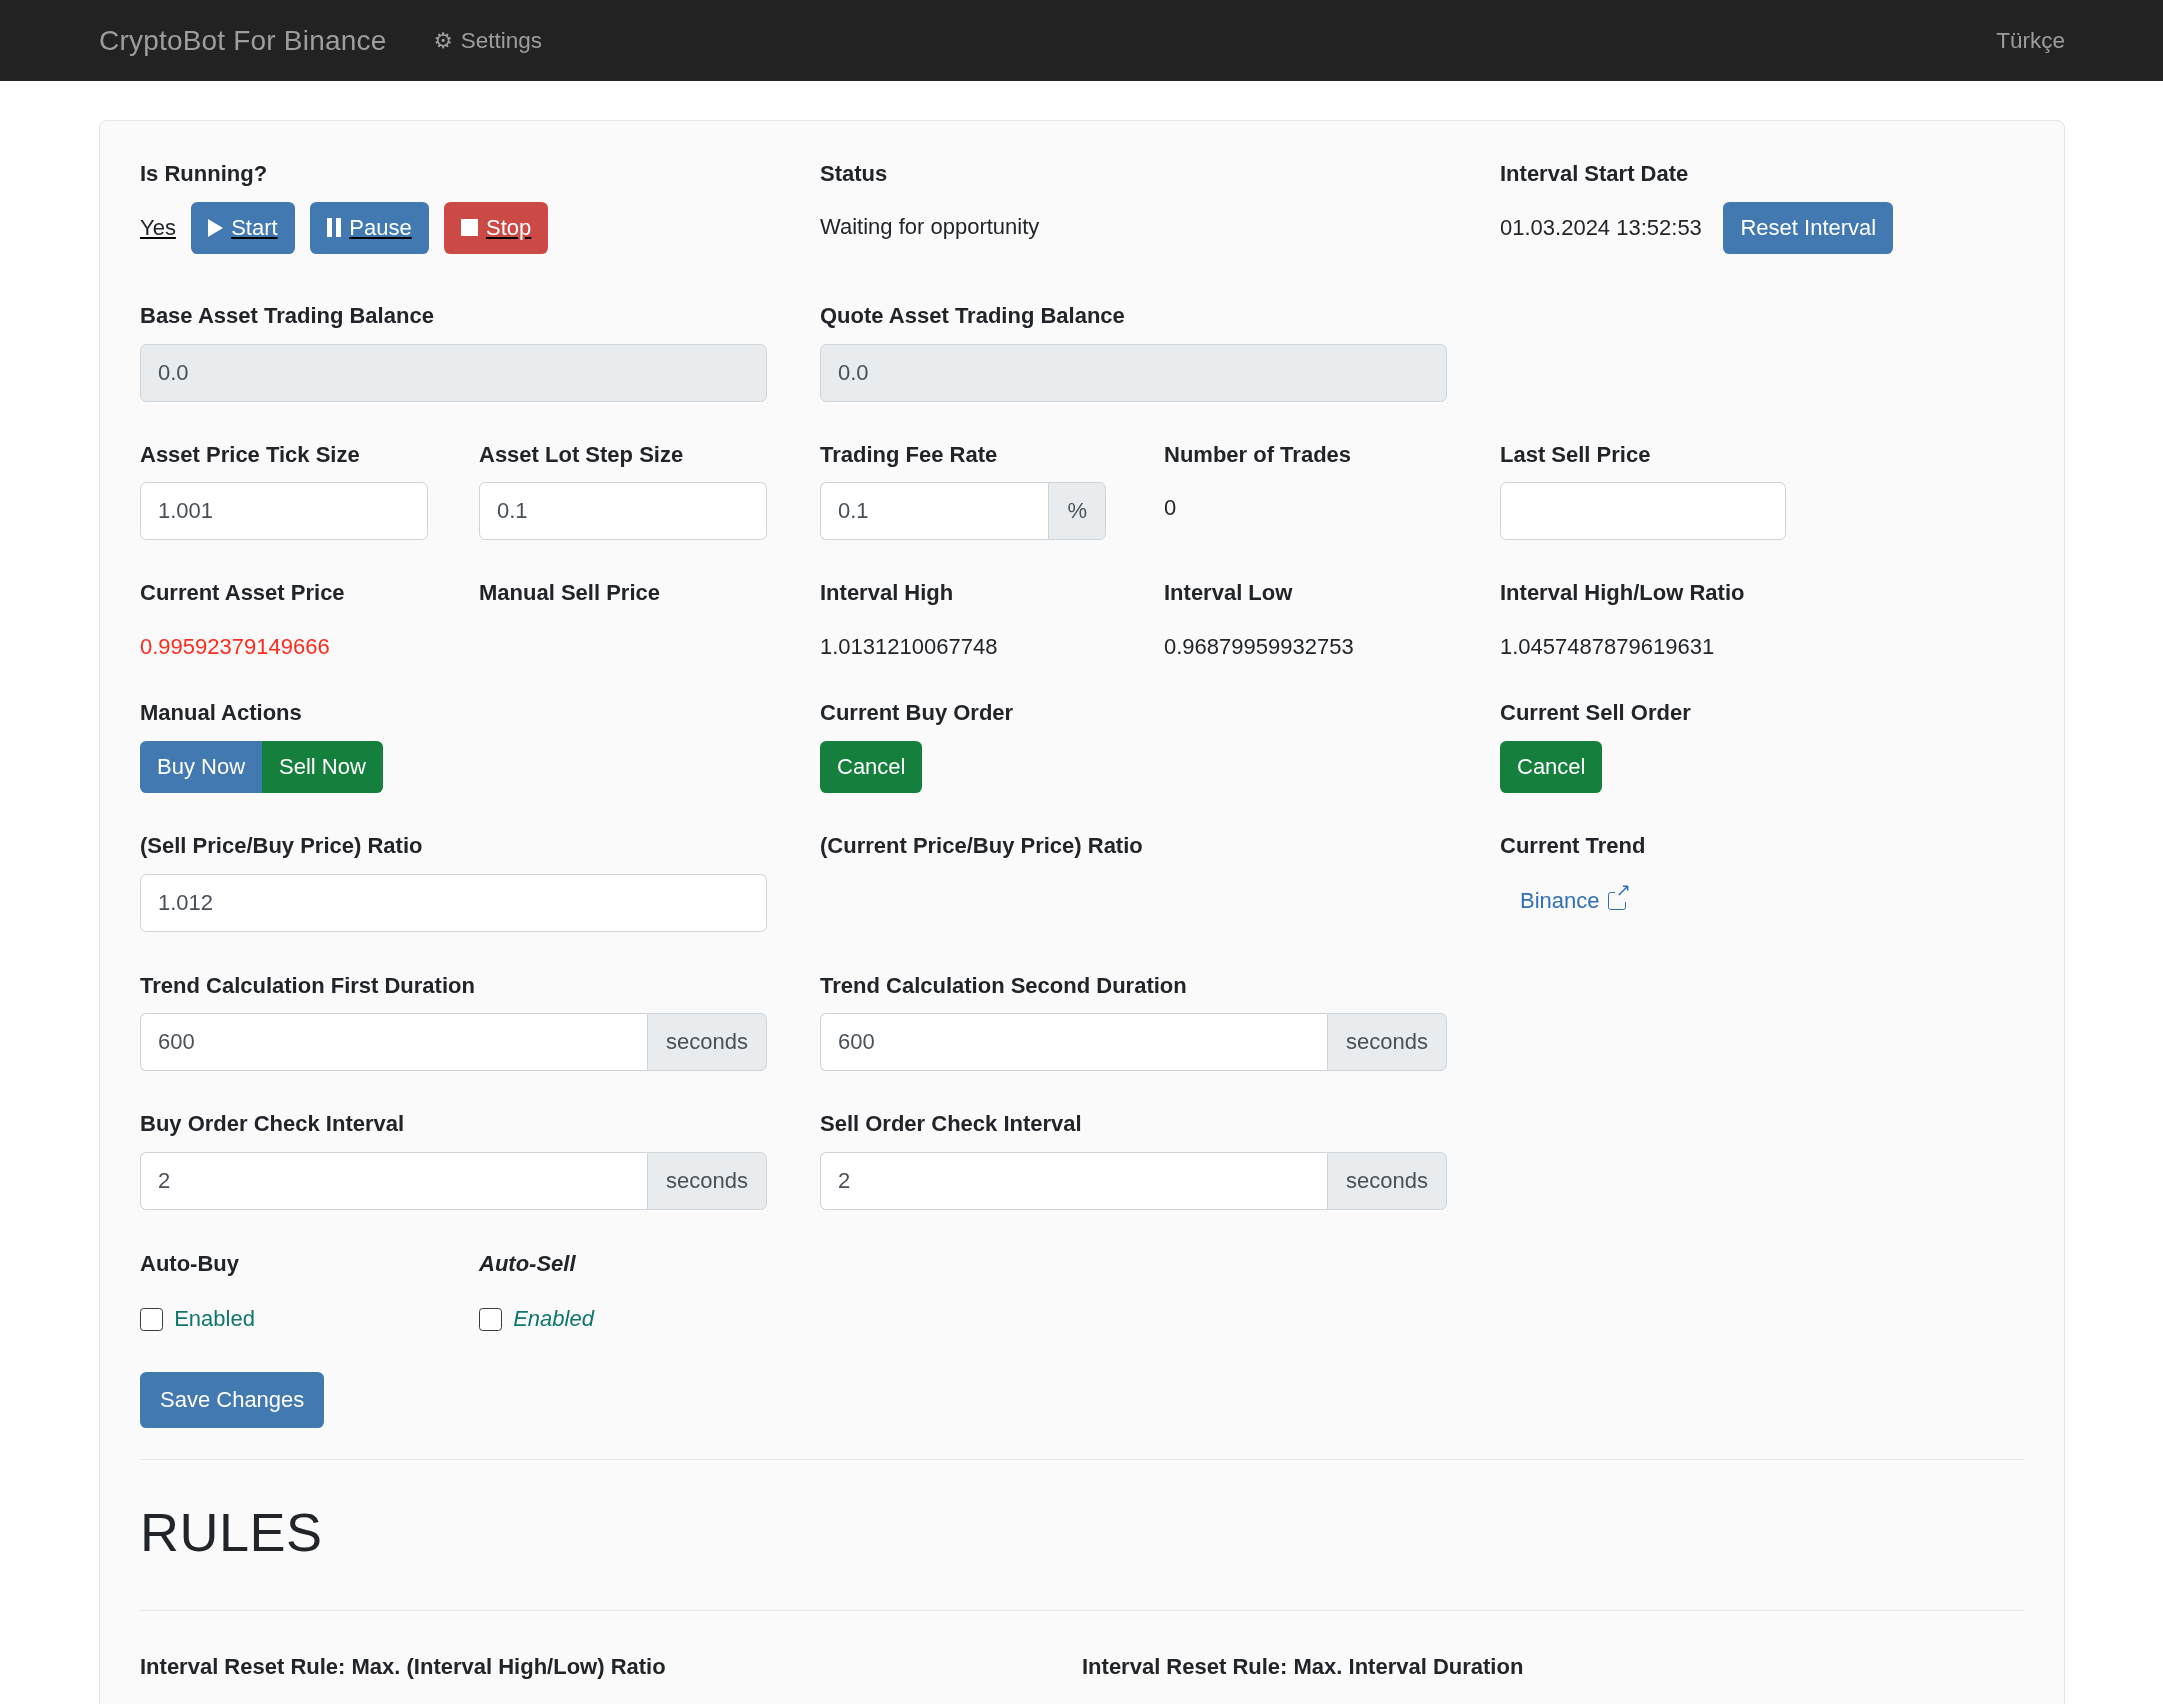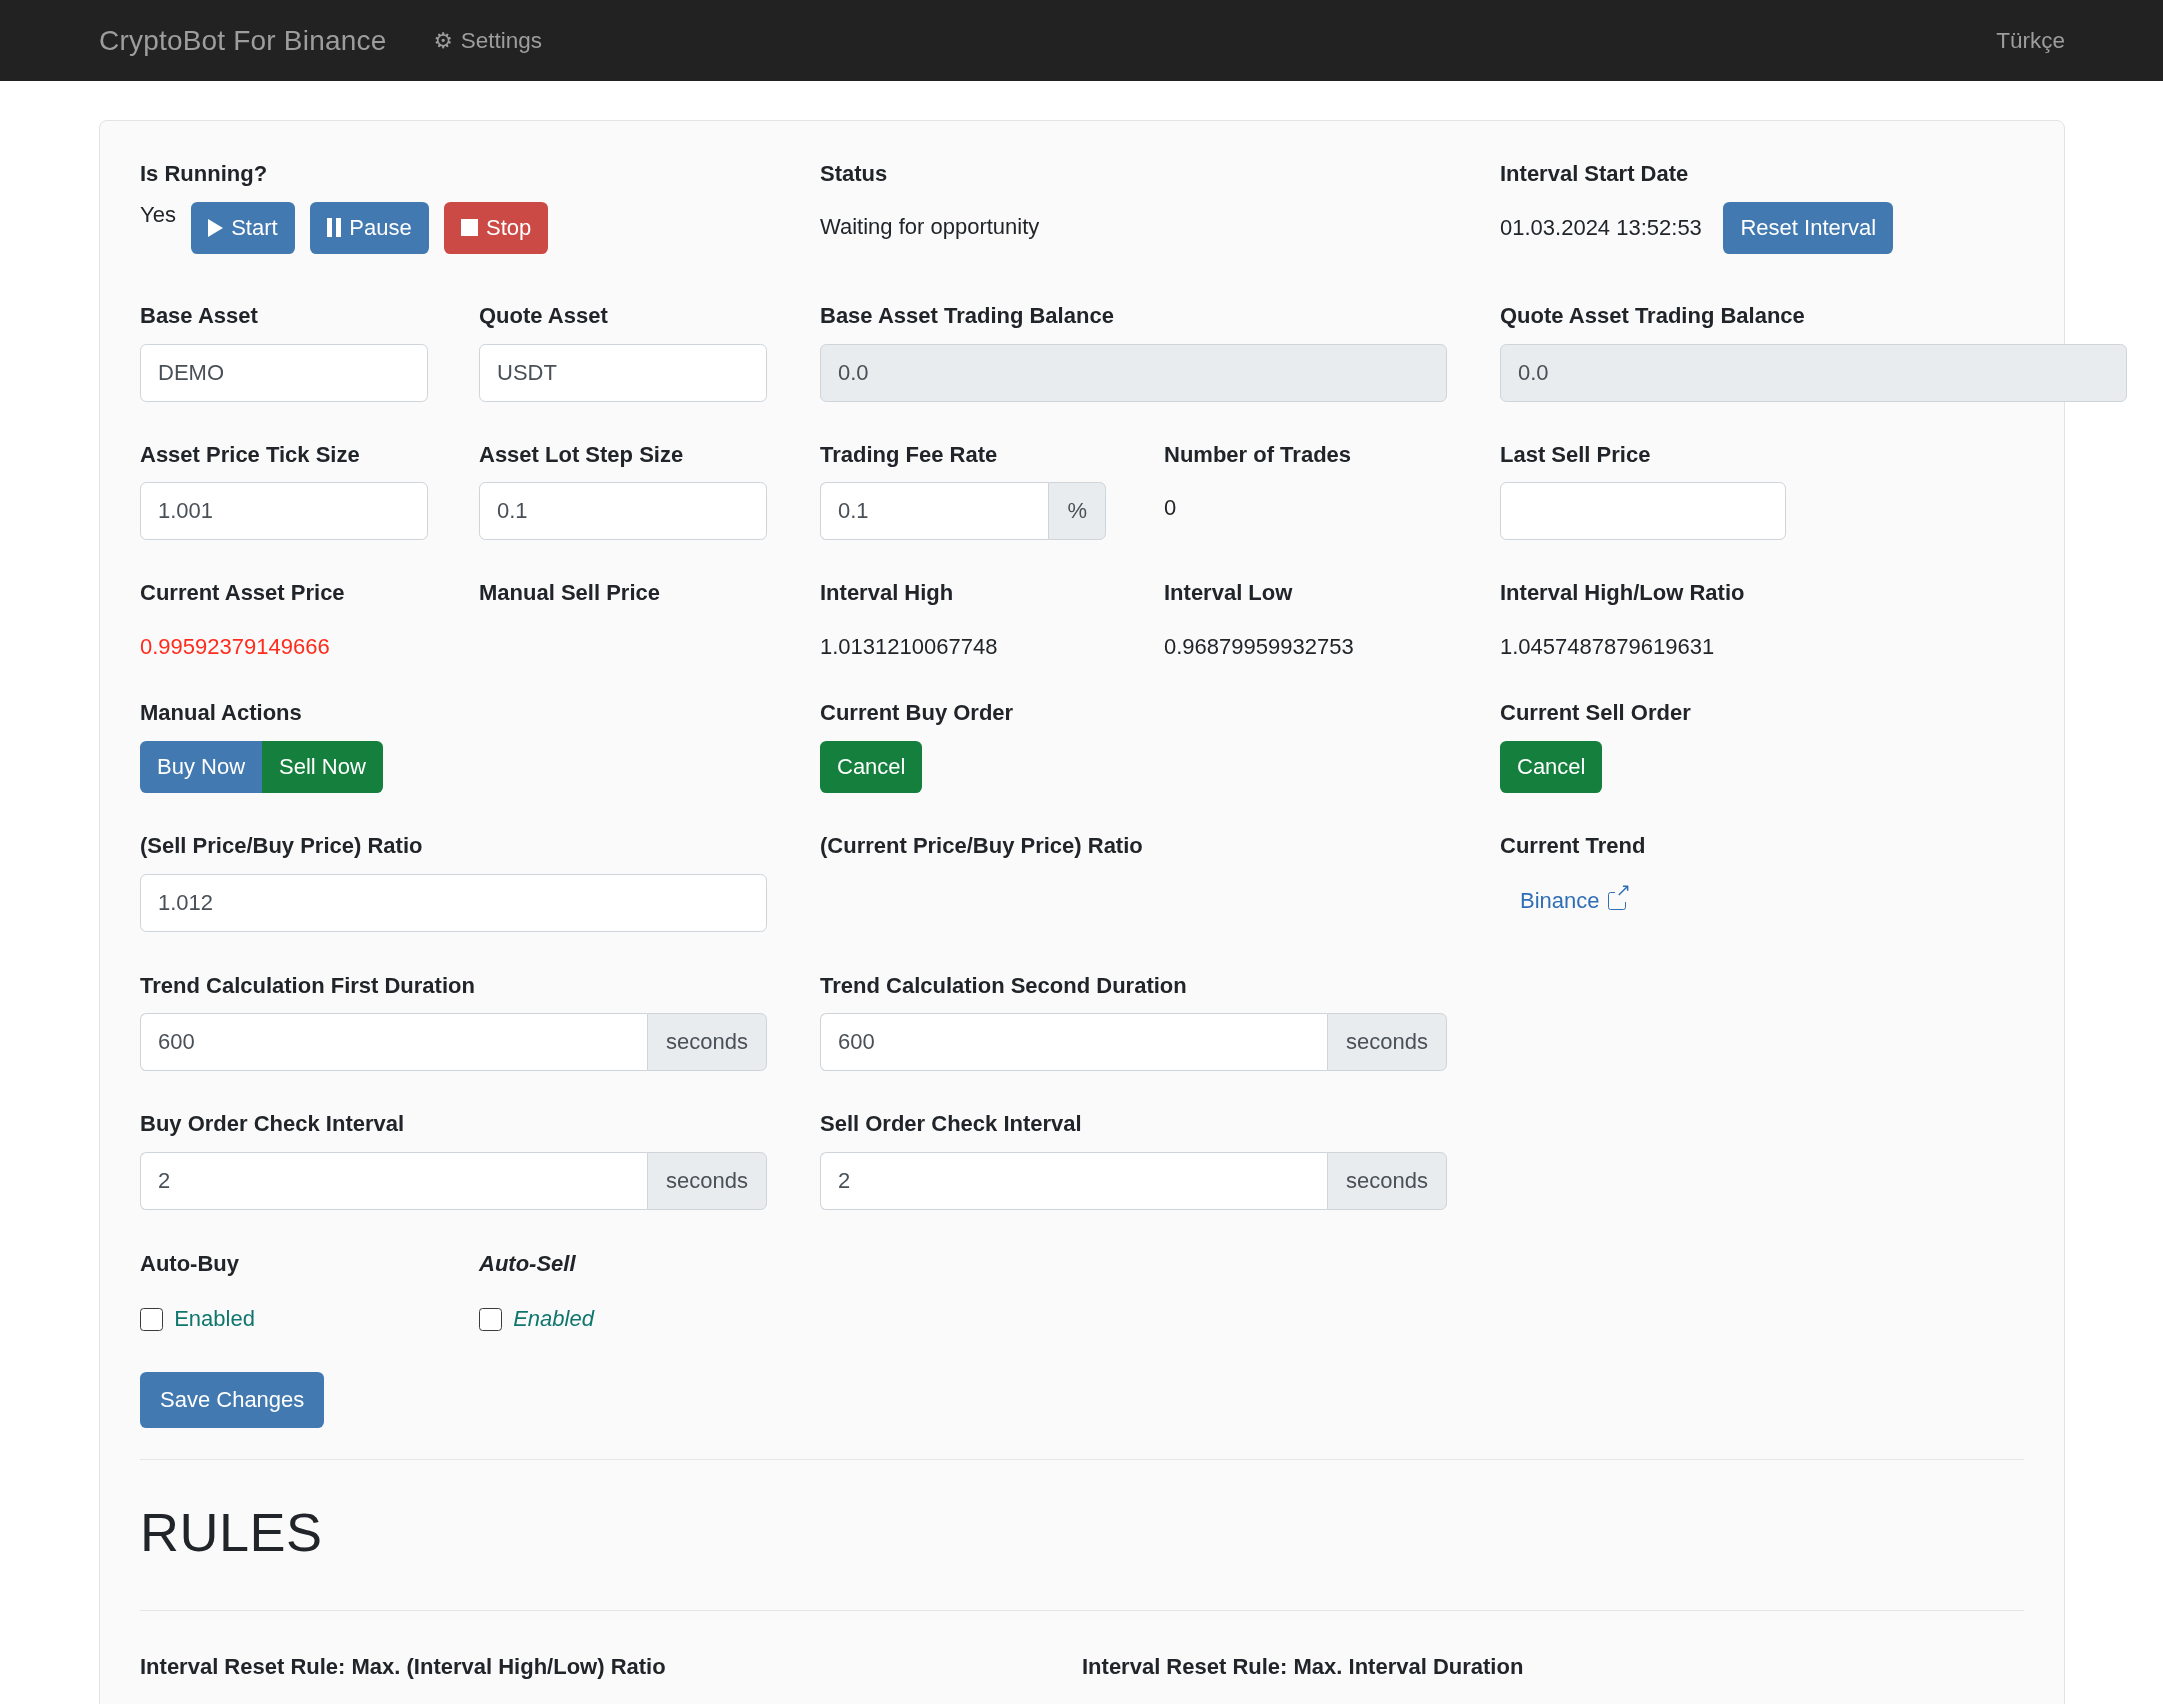--- a/index.html
+++ b/index.html
@@ -209,21 +209,21 @@
       <span>Settings</span>
     </span>
     <span class="nav-right">Türkçe</span>
   </div>
 
   <div class="panel">
 
     <div class="row">
       <div class="col-a">
         <div class="lbl">Is Running?</div>
-        <div style="display:flex;gap:15.3px;">
+        <div style="display:flex;align-items:center;gap:15.3px;text-decoration:underline;">
           <span class="val">Yes</span>
           <button class="btn btn-primary">
             <span class="ico-play"></span>
             <span>Start</span>
           </button>
           <button class="btn btn-primary">
             <span class="ico-pause">
                 <i></i>
                 <i></i>
               </span>
@@ -246,36 +246,20 @@
         <div style="display:flex;align-items:center;gap:21.6px;">
           <span class="val">01.03.2024 13:52:53</span>
           <button class="btn btn-primary">
             <span>Reset Interval</span>
           </button>
         </div>
       </div>
     </div>
 
     <div class="row" style="margin-top:49px;">
-      <div class="col-a">
-        <div class="row">
-          <div style="width:339px;">
-            <div class="lbl">Base Asset</div>
-            <div style="width:288px;">
-              <input class="fld" value="DEMO" style="">
-            </div>
-          </div>
-          <div style="width:339px;">
-            <div class="lbl">Quote Asset</div>
-            <div style="width:288px;">
-              <input class="fld" value="USDT" style="">
-            </div>
-          </div>
-        </div>
-      </div>
       <div class="col-b">
         <div class="lbl">Base Asset Trading Balance</div>
         <div style="width:627px;">
           <input class="fld disabled" readonly="" value="0.0" style="">
         </div>
       </div>
       <div class="col-c">
         <div class="lbl">Quote Asset Trading Balance</div>
         <div style="width:627px;">
           <input class="fld disabled" readonly="" value="0.0" style="">

